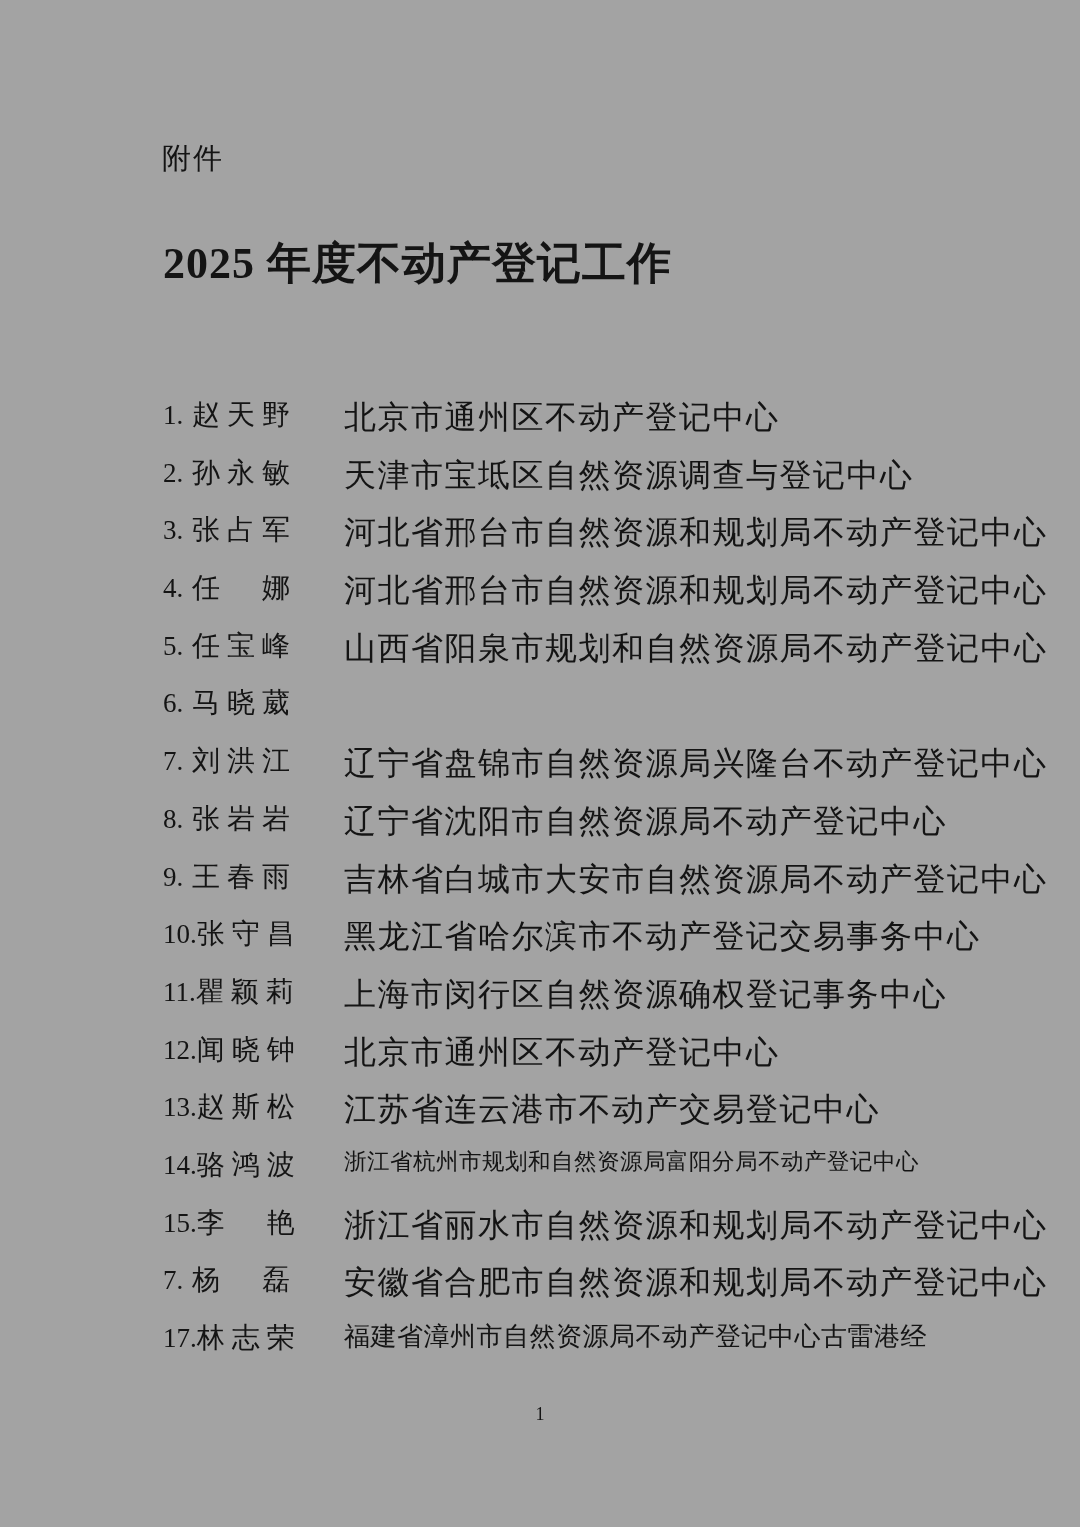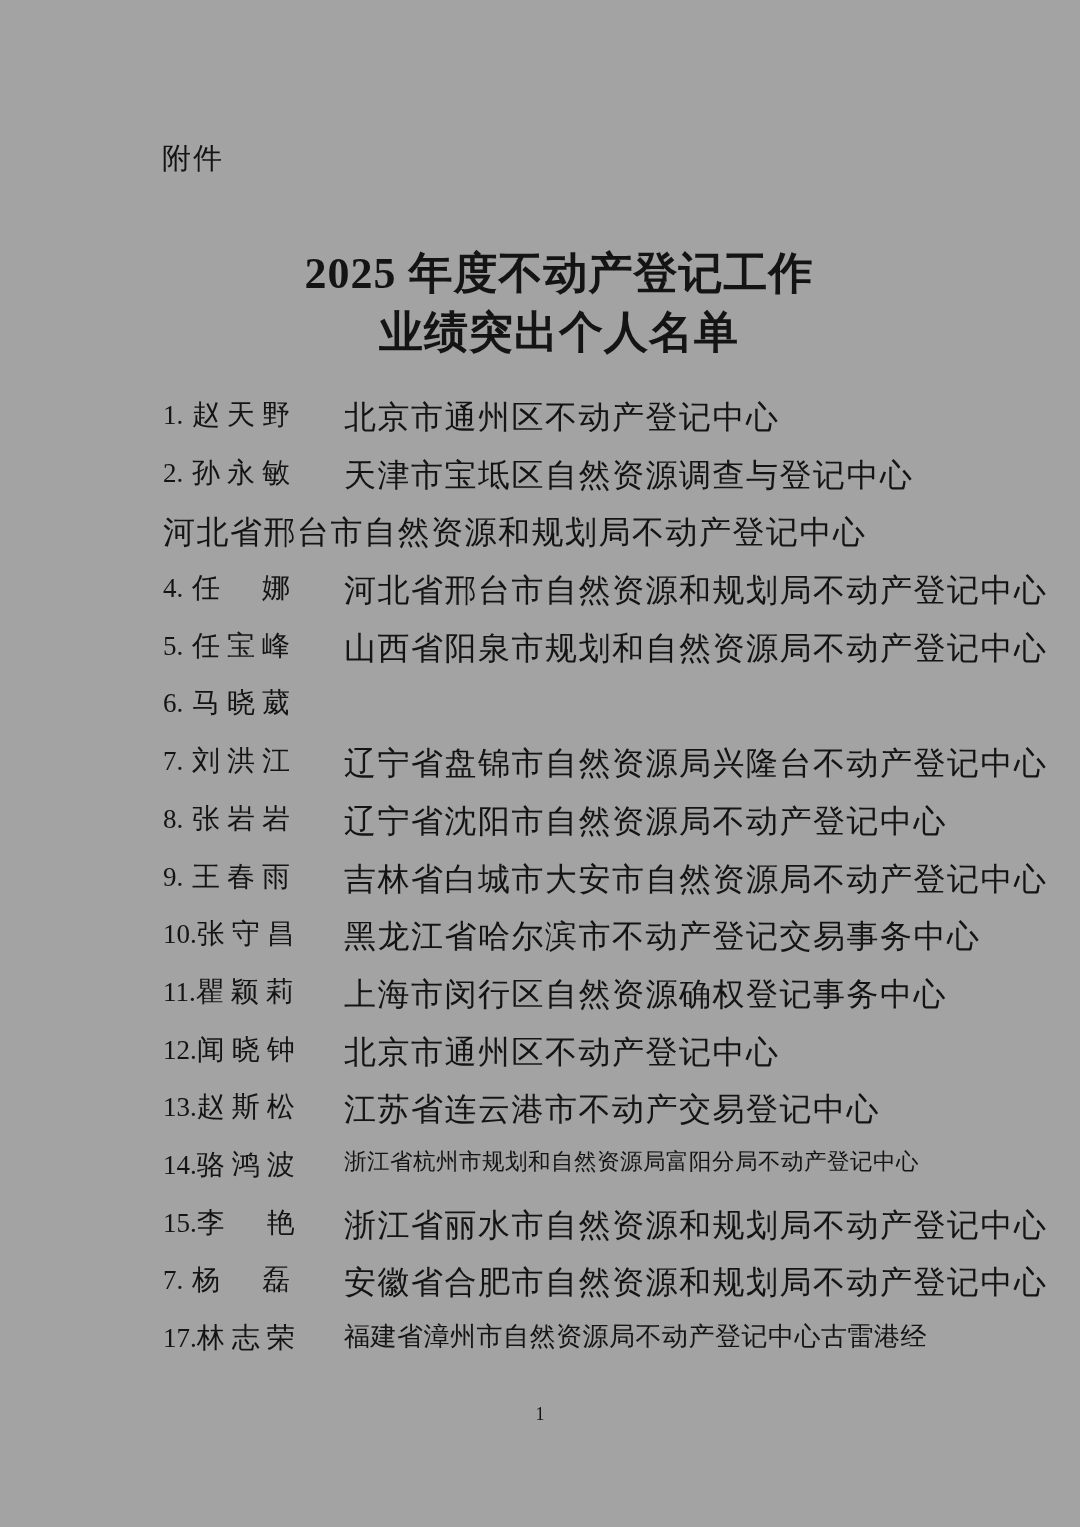--- a/index.html
+++ b/index.html
@@ -22,23 +22,22 @@
     left: 162px;
     top: 140px;
     font-size: 29px;
     line-height: 36px;
     font-family: "Liberation Sans", "DejaVu Sans", sans-serif;
     letter-spacing: 2px;
   }
   .doc-title {
     position: absolute;
     left: 163px;
-    top: 244px;
+    top: 234px;
     width: 792px;
-    text-align: center;
     font-weight: 700;
     font-size: 44px;
     line-height: 59px;
     letter-spacing: 1px;
     white-space: nowrap;
   }
   .person-list {
     position: absolute;
     left: 163px;
     top: 396px;
@@ -87,39 +86,41 @@
 </style>
 </head>
 <body>
 
 <div class="page" style="background: #a3a3a3; color: rgb(20, 20, 20);">
 
   <div class="attachment-label">附件</div>
 
   <div class="doc-title">
     <div>2025 年度不动产登记工作</div>
-    <div>业绩突出个人名单</div>
   </div>
 
   <div class="person-list">
     <div class="row">
       <div class="cell-name">
         <span class="row-number">1.</span><span class="row-name">赵天野</span>
       </div>
       <div class="cell-org">北京市通州区不动产登记中心</div>
     </div>
 
     <div class="row">
       <div class="cell-name">
         <span class="row-number">2.</span><span class="row-name">孙永敏</span>
       </div>
       <div class="cell-org">天津市宝坻区自然资源调查与登记中心</div>
     </div>
 
     <div class="row">
+      <div class="cell-name">
+        <span class="row-number">3.</span><span class="row-name">张占军</span>
+      </div>
       <div class="cell-org">河北省邢台市自然资源和规划局不动产登记中心</div>
     </div>
 
     <div class="row">
       <div class="cell-name">
         <span class="row-number">4.</span><span class="row-name">任　娜</span>
       </div>
       <div class="cell-org">河北省邢台市自然资源和规划局不动产登记中心</div>
     </div>
 

